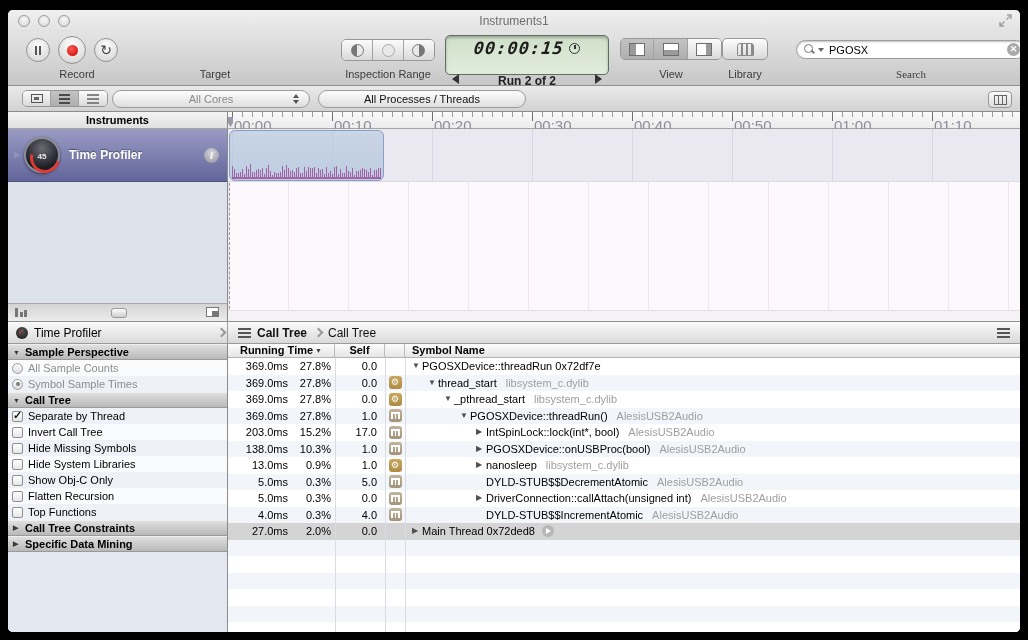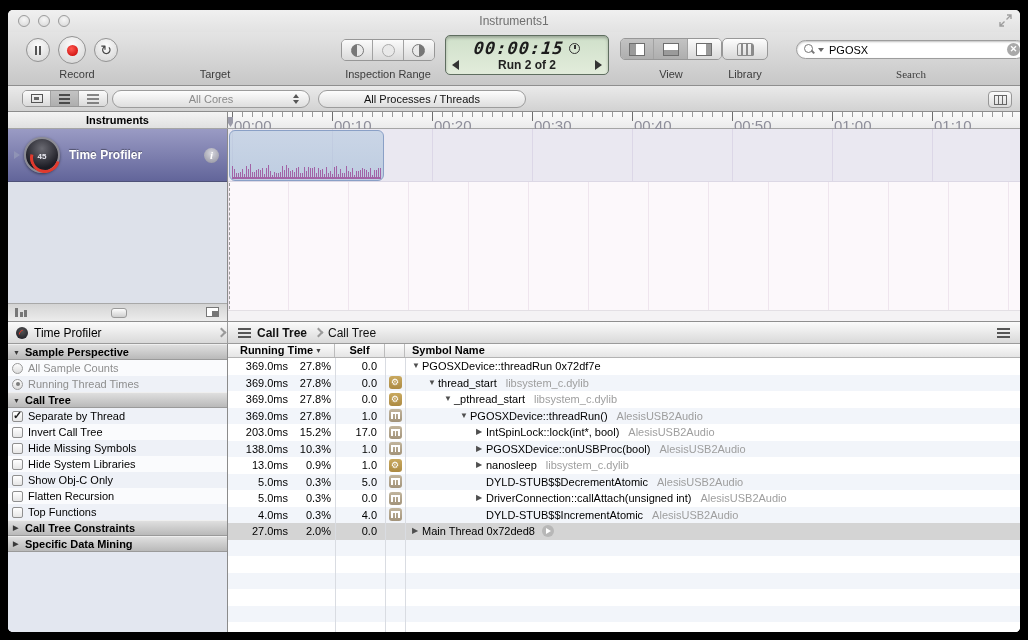--- a/index.html
+++ b/index.html
@@ -38,21 +38,21 @@
   .clockface{width:13px;height:13px;border-radius:50%;border:1.5px solid #777;position:relative;background:#e9e9e9;}
   .clockface.lhalf{background:linear-gradient(to right,#777 50%,#e9e9e9 50%);}
   .clockface.rhalf{background:linear-gradient(to right,#e9e9e9 50%,#777 50%);}
   .clockface.dim{border-color:#aaa;}
   .lcd{position:absolute;left:437px;top:3px;width:164px;height:40px;border:1.5px solid #5f6e60;border-radius:5px;
     background:linear-gradient(#cfe0ca,#e2ecdb);box-shadow:inset 0 2px 3px rgba(0,0,0,.25);padding:2px 6px 0;}
   .lcdrow{display:flex;align-items:center;justify-content:center;gap:6px;}
   .lcddigits{font-family:"DejaVu Sans Mono", monospace;font-style:italic;font-weight:bold;font-size:17px;color:#1c1c1c;letter-spacing:1px;transform:skewX(-6deg);}
   .lcdclock{width:11px;height:11px;border-radius:50%;border:1.5px solid #333;position:relative;}
   .lcdclock::after{content:"";position:absolute;left:4px;top:1px;width:1.5px;height:4px;background:#333;}
-  .runrow{display:flex;align-items:center;margin-top:0px;}
+  .runrow{display:flex;align-items:flex-start;margin-top:16px;}
   .runtext{flex:1;text-align:center;font-size:12px;font-weight:bold;color:#222;}
   .navtri{width:0;height:0;border-top:5px solid transparent;border-bottom:5px solid transparent;}
   .navtri.left{border-right:7px solid #333;}
   .navtri.right{border-left:7px solid #333;}
   .viewicon{width:16px;height:13px;border:1.5px solid #6e6e6e;background:#fff;position:relative;}
   .viewicon i{position:absolute;background:#9a9a9a;}
   .vleft i{left:0;top:0;bottom:0;width:6px;}
   .vbottom i{left:0;right:0;bottom:0;height:5px;}
   .vright i{right:0;top:0;bottom:0;width:5px;}
   .libbtn{position:absolute;left:714px;top:6px;width:46px;height:22px;border:1px solid #989898;border-radius:5px;
@@ -456,21 +456,21 @@
       <div class="sechdr">
         <span class="tri">▼</span>
         <span>Sample Perspective</span>
       </div>
       <div class="opt">
         <span class="radio"></span>
         <span class="lbl dim">All Sample Counts</span>
       </div>
       <div class="opt">
         <span class="radio on"></span>
-        <span class="lbl dim">Running Thread Times</span>
+        <span class="lbl dim">Symbol Sample Times</span>
       </div>
 
       <div class="sechdr">
         <span class="tri">▼</span>
         <span>Call Tree</span>
       </div>
       <div class="opt">
         <span class="chk on"></span>
         <span class="lbl">Separate by Thread</span>
       </div>

